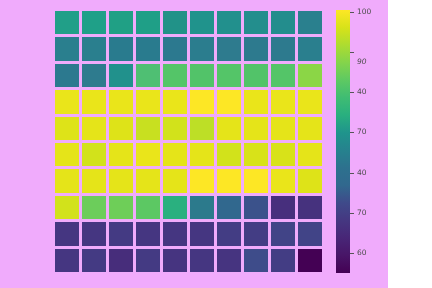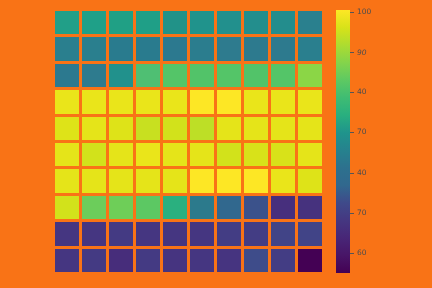--- a/index.html
+++ b/index.html
@@ -10,23 +10,23 @@
   body {
     width: 432px;
     height: 288px;
     font-family: "DejaVu Sans", "Liberation Sans", sans-serif;
     overflow: hidden;
     position: relative;
   }
   #figure {
     position: absolute;
     left: 0; top: 0;
-    width: 432px;
+    width: 388px;
     height: 288px;
-    background: #f97316;
+    background: #f0abfc;
   }
   
   #heatmap-grid {
     position: absolute;
     left: 55px;
     top: 11px;
     width: 267px;
     height: 261px;
     display: grid;
     grid-template-columns: repeat(10, 1fr);
@@ -175,21 +175,21 @@
       <div class="heat-cell" style="background: rgb(62, 76, 138);"></div>
       <div class="heat-cell" style="background: rgb(67, 61, 132);"></div>
       <div class="heat-cell" style="background: rgb(68, 1, 84);"></div>
     </div>
 
   <div id="colorbar-wrap">
     <div id="colorbar-gradient" style="background: linear-gradient(rgb(253, 231, 37), rgb(216, 226, 25), rgb(173, 220, 48), rgb(132, 212, 75), rgb(94, 201, 98), rgb(63, 188, 115), rgb(41, 175, 127), rgb(31, 148, 140), rgb(38, 130, 142), rgb(45, 113, 142), rgb(49, 104, 142), rgb(63, 74, 138), rgb(69, 55, 129), rgb(72, 38, 119), rgb(72, 21, 103), rgb(68, 1, 84));"></div>
   <div class="cbar-tick" style="top: 2.00763px;"></div>
       <div class="cbar-label" style="top: 2.00763px;">100</div>
       <div class="cbar-tick" style="top: 42.1603px;"></div>
-      <div class="cbar-label" style="top: 43px; font-style: italic;">90</div>
+      <div class="cbar-label" style="top: 52px; font-style: italic;">90</div>
       <div class="cbar-tick" style="top: 82.313px;"></div>
       <div class="cbar-label" style="top: 82.313px;">40</div>
       <div class="cbar-tick" style="top: 122.466px;"></div>
       <div class="cbar-label" style="top: 122.466px; text-align: right;">70</div>
       <div class="cbar-tick" style="top: 162.618px;"></div>
       <div class="cbar-label" style="top: 162.618px;">40</div>
       <div class="cbar-tick" style="top: 202.771px;"></div>
       <div class="cbar-label" style="top: 202.771px;">70</div>
       <div class="cbar-tick" style="top: 242.924px;"></div>
       <div class="cbar-label" style="top: 242.924px;">60</div>

